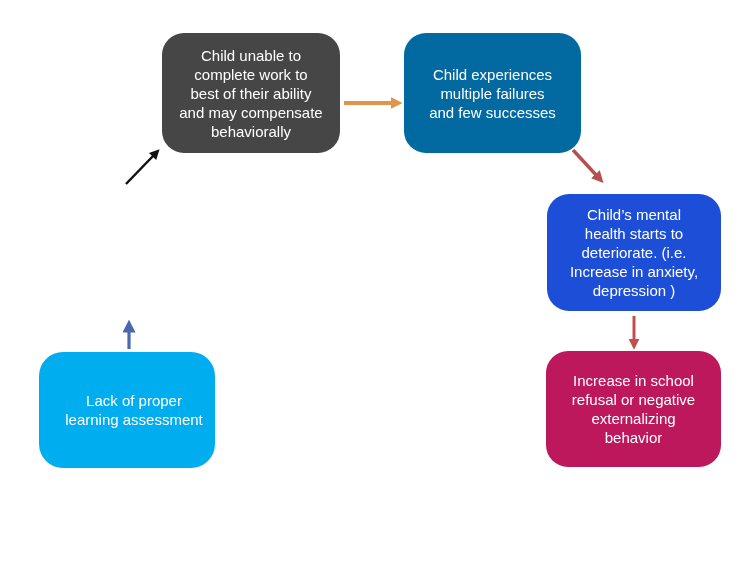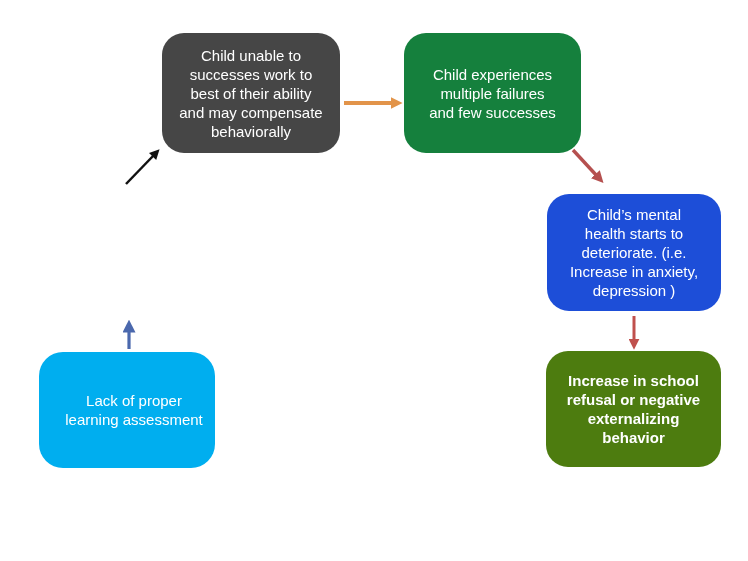--- a/index.html
+++ b/index.html
@@ -49,41 +49,41 @@
 <div id="canvas">
 
   <div class="node" id="node-lack-assessment" style="background: rgb(0, 174, 239);">
     <span>Lack of proper
 learning assessment</span>
   </div>
 
 
   <div class="node" id="node-child-unable" style="background: rgb(70, 70, 70);">
     <span>Child unable to
-successes work to
+complete work to
 best of their ability
 and may compensate
 behaviorally</span>
   </div>
 
-  <div class="node" id="node-multiple-failures" style="background: #15803d;">
+  <div class="node" id="node-multiple-failures" style="background: #0369a1;">
     <span>Child experiences
 multiple failures
 and few successes</span>
   </div>
 
   <div class="node" id="node-mental-health" style="background: #1d4ed8;">
     <span>Child’s mental
 health starts to
 deteriorate. (i.e.
 Increase in anxiety,
 depression )</span>
   </div>
 
-  <div class="node" id="node-school-refusal" style="background: #4d7c0f; font-weight: bold;">
+  <div class="node" id="node-school-refusal" style="background: #be185d;">
     <span>Increase in school
 refusal or negative
 externalizing
 behavior</span>
   </div>
 
   <svg id="connector-layer" viewBox="0 0 748 561" xmlns="http://www.w3.org/2000/svg">
     <defs>
       <marker id="mk-blue" viewBox="0 0 10 10" refX="2" refY="5" markerUnits="userSpaceOnUse" markerWidth="13" markerHeight="13" orient="auto">
         <path d="M0,0 L10,5 L0,10 Z" fill="#4a68ad"></path>

